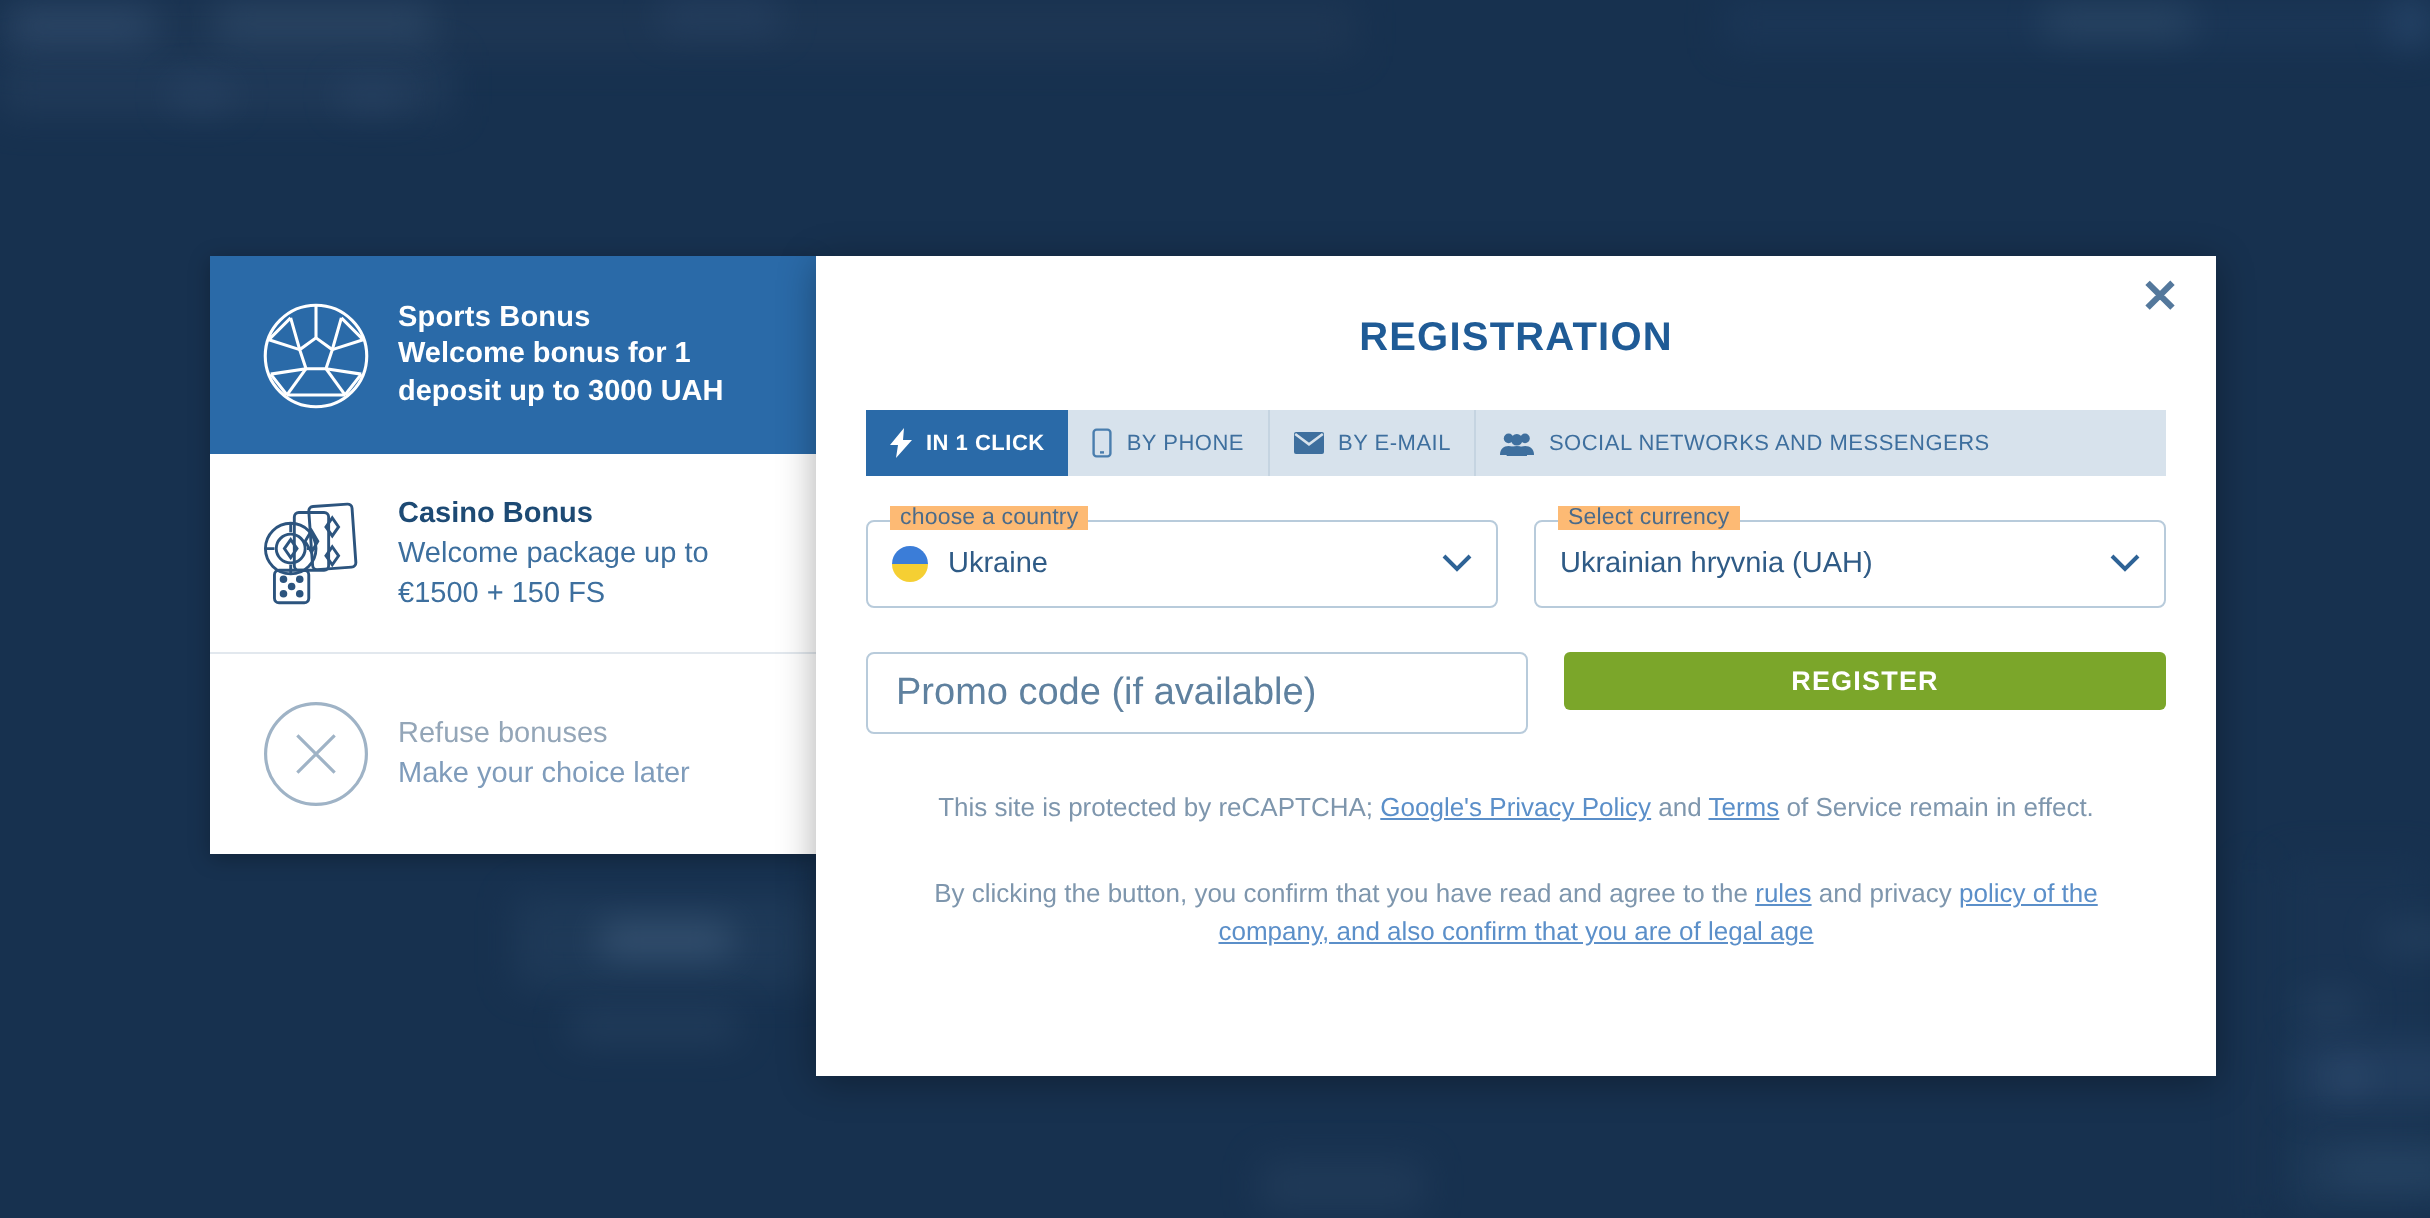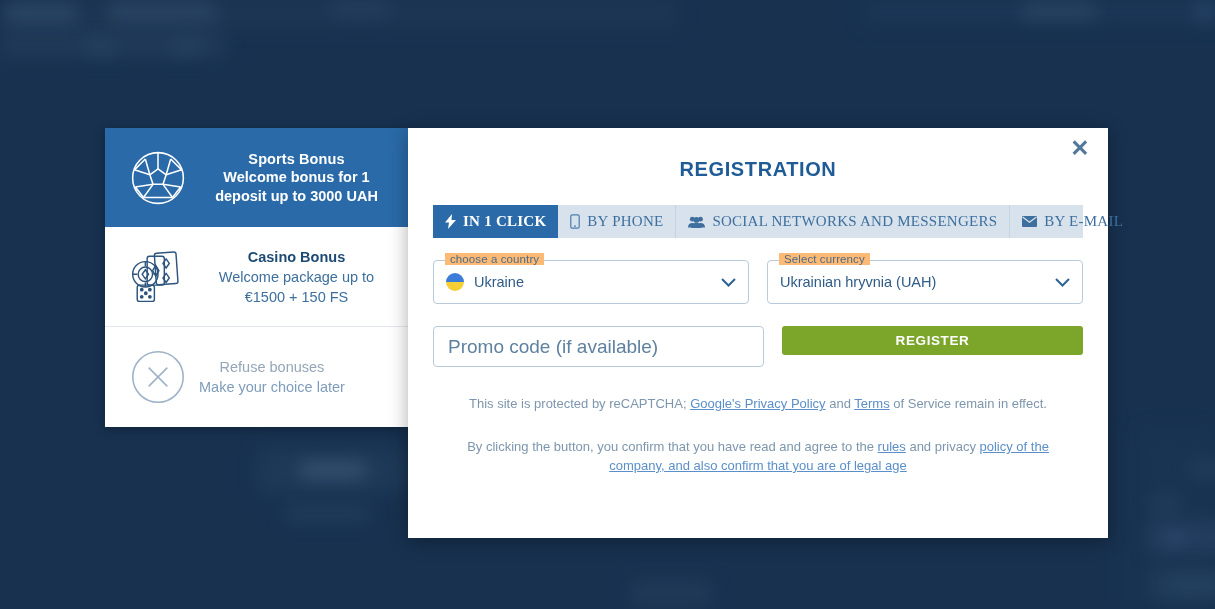--- a/index.html
+++ b/index.html
@@ -61,21 +61,20 @@
     width: 303px;
     height: 299px;
     background: #ffffff;
     box-shadow: 0 2px 10px rgba(0,0,0,0.28);
     overflow: hidden;
   }
   .bonus-item {
     display: flex;
     align-items: center;
     padding: 0 14px 0 16px;
-    text-align: center;
   }
   .bonus-item .icon-wrap {
     width: 74px;
     flex: 0 0 74px;
     display: flex;
     align-items: center;
     justify-content: center;
   }
   .bonus-item .texts { padding-left: 4px; }
 
@@ -169,28 +168,27 @@
     display: flex;
     margin: 24px 25px 0 25px;
     height: 33px;
     background: #d7e2ec;
   }
   .tab {
     display: flex;
     align-items: center;
     justify-content: center;
     gap: 7px;
-    font-size: 15px;
+    font-size: 11px;
     color: #3e6f9e;
     letter-spacing: 0.25px;
     cursor: pointer;
     padding: 0 12px;
     border-right: 1px solid #c5d4e1;
     white-space: nowrap;
-    font-family: Liberation Serif, serif;
   }
   .tab:last-child { border-right: none; }
   .tab.active {
     background: #2a6aa8;
     color: #ffffff;
     font-weight: bold;
     border-right: none;
   }
   .tab svg { display: block; }
 
@@ -397,41 +395,41 @@
         <svg width="10" height="15" viewBox="0 0 10 15" fill="none" stroke="#4a7eae" stroke-width="1.2">
           <rect x="0.8" y="0.8" width="8.4" height="13.4" rx="1.5"></rect>
           <path d="M4,12.2 L6,12.2"></path>
         </svg>
       </span>
       <span>BY PHONE</span>
     </div>
 
     <div class="tab">
       <span>
+        <svg width="15" height="11" viewBox="0 0 15 11" fill="#3e6f9e">
+          <rect x="0" y="0" width="15" height="11" rx="1"></rect>
+          <path d="M0.6,1 L7.5,6.2 L14.4,1" stroke="#d7e2ec" stroke-width="1.3" fill="none"></path>
+        </svg>
+      </span>
+      <span>BY E-MAIL</span>
+    </div>
+
+    <div class="tab">
+      <span>
         <svg width="17" height="12" viewBox="0 0 17 12" fill="#3e6f9e">
           <circle cx="4.3" cy="3.2" r="2.4"></circle>
           <circle cx="12.5" cy="3.2" r="2.4"></circle>
           <circle cx="8.4" cy="3.9" r="2.9"></circle>
           <path d="M0,11.5 C0,8.4 1.8,7 4.3,7 C6.8,7 8.6,8.4 8.6,11.5 Z"></path>
           <path d="M8.3,11.5 C8.3,8.4 10.1,7 12.6,7 C15.1,7 17,8.4 17,11.5 Z"></path>
           <path d="M3.3,12 C3.3,8.5 5.3,7 8.4,7 C11.5,7 13.5,8.5 13.5,12 Z"></path>
         </svg>
       </span>
       <span>SOCIAL NETWORKS AND MESSENGERS</span>
     </div>
-
-    <div class="tab">
-      <span>
-        <svg width="15" height="11" viewBox="0 0 15 11" fill="#3e6f9e">
-          <rect x="0" y="0" width="15" height="11" rx="1"></rect>
-          <path d="M0.6,1 L7.5,6.2 L14.4,1" stroke="#d7e2ec" stroke-width="1.3" fill="none"></path>
-        </svg>
-      </span>
-      <span>BY E-MAIL</span>
-    </div>
   </div>
 
   <div id="form-area">
 
     <div class="row">
 
       <div class="field">
         <span class="legend">choose a country</span>
         <span class="flag"></span>
         <span class="value">Ukraine</span>

